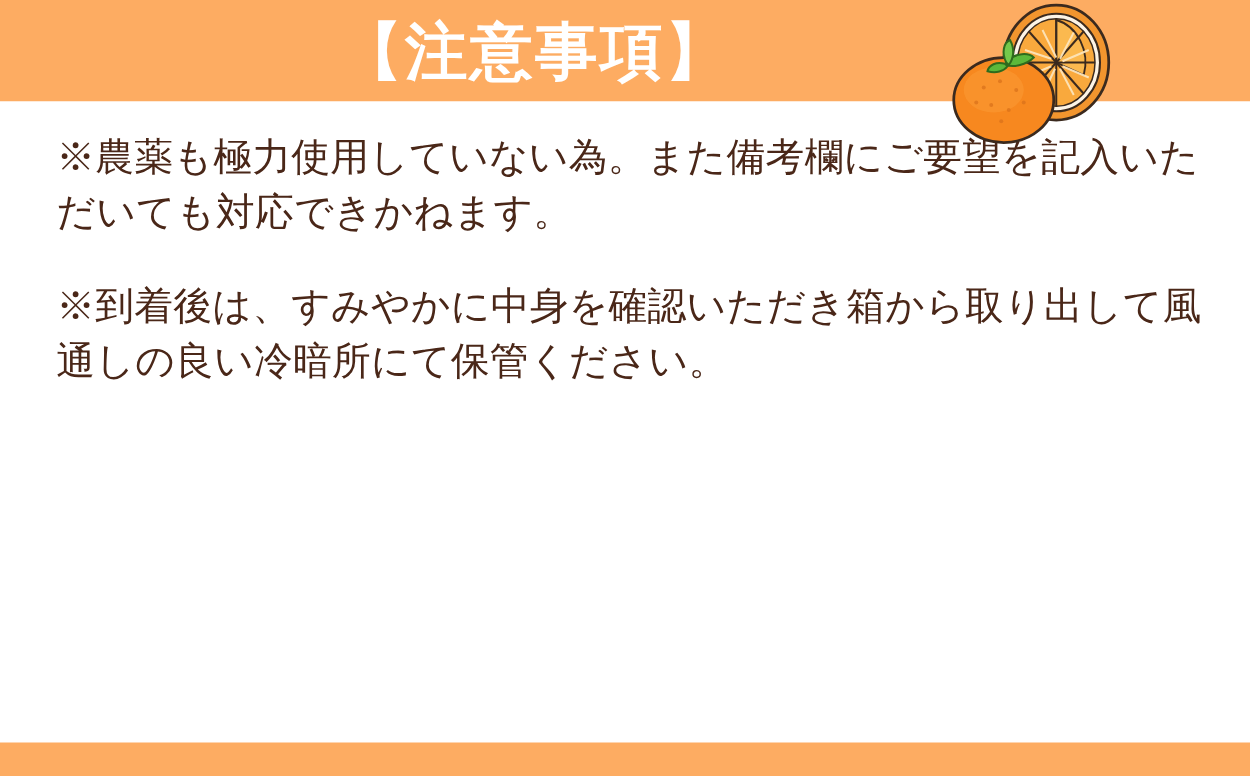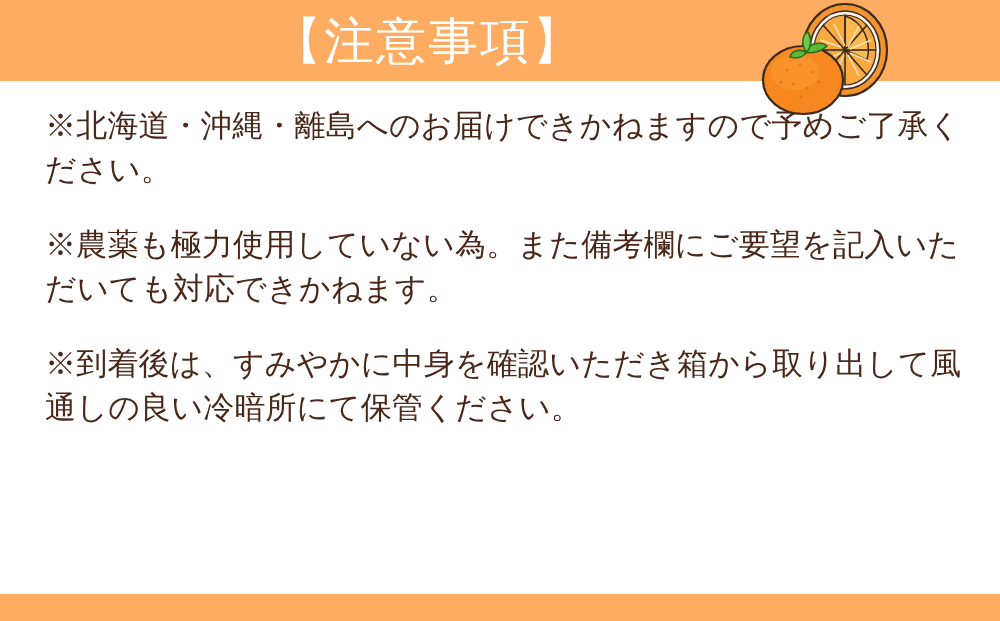--- a/index.html
+++ b/index.html
@@ -39,20 +39,21 @@
     top: 11px;
     width: 856px;
     text-align: center;
     color: #ffffff;
     font-size: 50px;
     line-height: 60px;
     letter-spacing: 2px;
     font-family: "Liberation Serif", "DejaVu Serif", serif;
     white-space: nowrap;
     z-index: 3;
+    font-weight: bold;
   }
 
   
   .fruit-art {
     position: absolute;
     left: 755px;
     top: 2px;
     width: 140px;
     height: 118px;
     z-index: 4;
@@ -156,20 +157,19 @@
         <g>
           <path d="M50 47 C58 40 68 40 72 44 C66 50 56 52 50 50 Z" fill="#5cb83a" stroke="#2f6b1d" stroke-width="1.6"></path>
           <path d="M50 48 C46 40 48 32 53 30 C57 37 56 45 52 50 Z" fill="#74c94b" stroke="#2f6b1d" stroke-width="1.6"></path>
           <path d="M49 49 C42 47 36 50 35 55 C42 57 48 55 51 51 Z" fill="#5cb83a" stroke="#2f6b1d" stroke-width="1.6"></path>
         </g>
       </g>
     </svg>
   </div>
 
   <div class="body-text">
-    <p class="note-line">※北海道・沖縄・離島へのお届けできかねますので予めご了承ください。</p>
     <p class="note-line">※農薬も極力使用していない為。また備考欄にご要望を記入いただいても対応できかねます。</p>
     <p class="note-line">※到着後は、すみやかに中身を確認いただき箱から取り出して風通しの良い冷暗所にて保管ください。</p>
   </div>
 
   <div class="footer-bar"></div>
 
 </div>
 
 </body></html>

